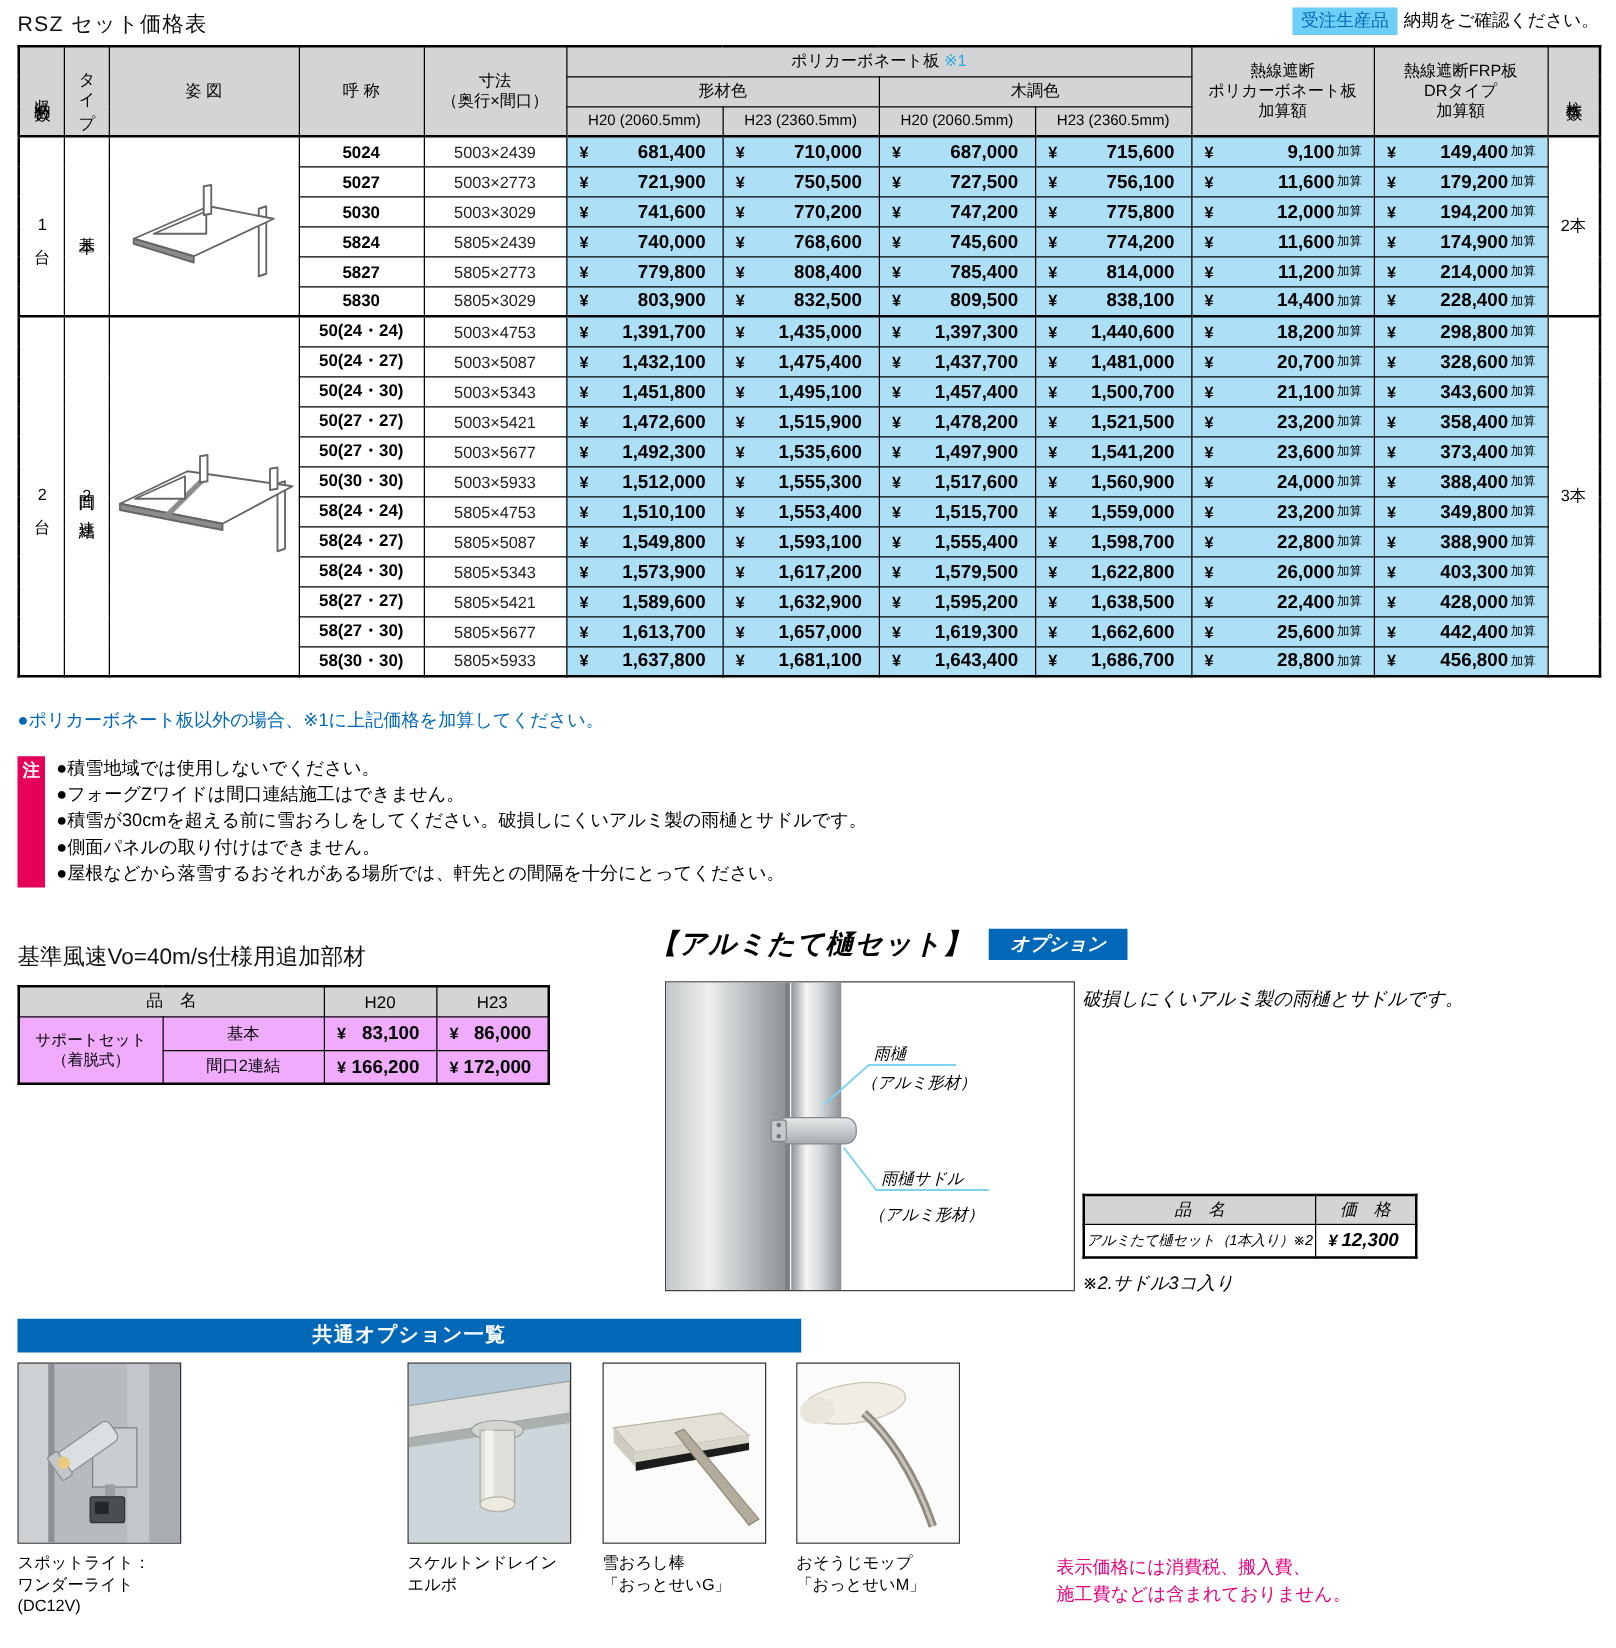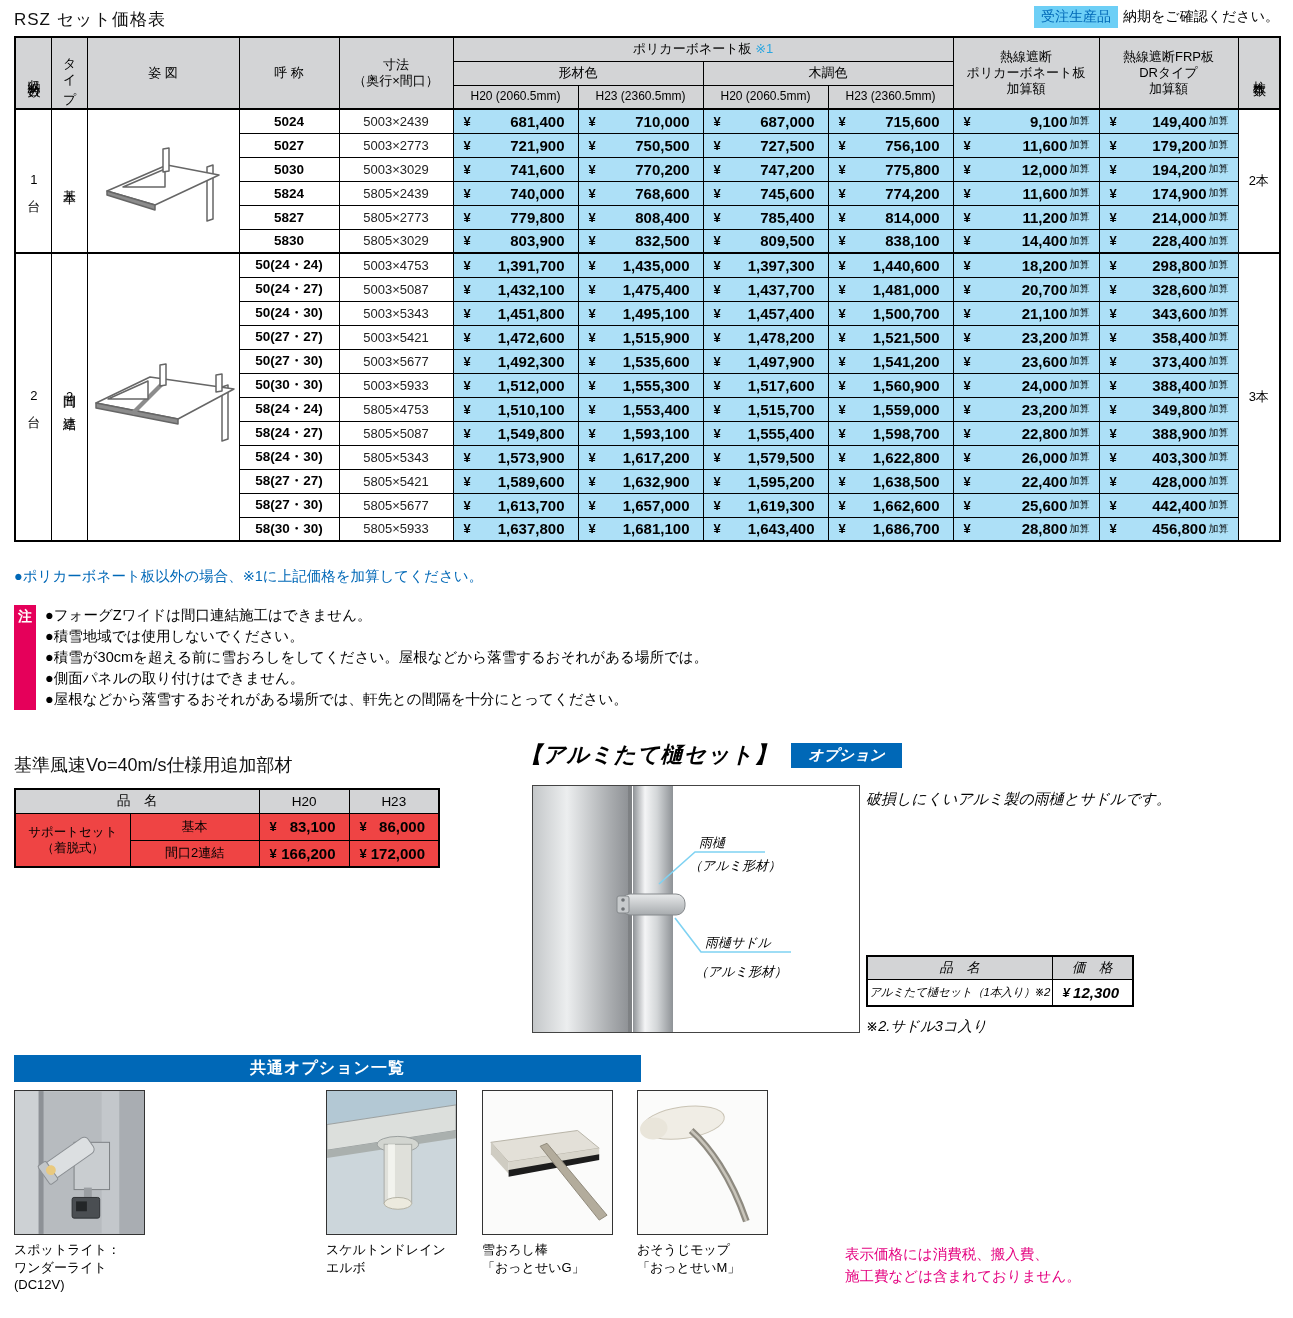--- a/index.html
+++ b/index.html
@@ -44,21 +44,21 @@
   .caution { position:absolute; left:14px; top:605px; display:flex; gap:9px; }
   .caution-label { width:22px; background:#e5005a; color:#fff; font-weight:bold; font-size:14px; text-align:center; padding-top:3px; }
   .caution-list { list-style:none; font-size:14.5px; line-height:21px; }
 
   
   .wind-section { position:absolute; left:14px; top:753px; }
   .wind-title { font-size:18px; color:#111; margin-bottom:11px; }
   .wind-table { width:426px; border:2px solid #000; }
   .wind-table th, .wind-table td { border:1px solid #000; text-align:center; vertical-align:middle; }
   .wind-table th { background:#d3d4d6; font-weight:normal; font-size:13.5px; height:24px; }
-  .wind-table td { height:27px; font-size:13px; background:#ef4444; }
+  .wind-table td { height:27px; font-size:13px; background:#f0abfc; }
   .wind-table td.group-cell { font-size:12.5px; line-height:1.3; }
   .wind-table td.money-cell { padding:0; }
 
   
   .gutter-section { position:absolute; left:520px; top:740px; width:760px; height:305px;font-style:italic; }
   .gutter-header { display:flex; align-items:center; gap:14px; }
   .gutter-title { font-size:22px; font-weight:bold; letter-spacing:1px; }
   .option-badge { background:#0068b7; color:#fff; font-size:15px; font-weight:bold; padding:3px 17px; }
   .gutter-figure { position:absolute; left:12px; top:45px; width:328px; height:248px; border:1px solid #444; background:#fff; }
   .gutter-desc { position:absolute; left:346px; top:50px; font-size:15px; }
@@ -925,23 +925,23 @@
           </td>
         </tr>
       </tbody>
   </table>
 
   <div class="poly-note">●ポリカーボネート板以外の場合、※1に上記価格を加算してください。</div>
 
   <div class="caution">
     <div class="caution-label">注</div>
     <ul class="caution-list">
+        <li>●積雪地域では使用しないでください。</li>
         <li>●フォーグZワイドは間口連結施工はできません。</li>
-        <li>●積雪地域では使用しないでください。</li>
-        <li>●積雪が30cmを超える前に雪おろしをしてください。屋根などから落雪するおそれがある場所では。</li>
+        <li>●積雪が30cmを超える前に雪おろしをしてください。破損しにくいアルミ製の雨樋とサドルです。</li>
         <li>●側面パネルの取り付けはできません。</li>
         <li>●屋根などから落雪するおそれがある場所では、軒先との間隔を十分にとってください。</li>
       </ul>
   </div>
 
   <div class="wind-section">
     <div class="wind-title">基準風速Vo=40m/s仕様用追加部材</div>
     <table class="wind-table">
       <colgroup>
           <col style="width:116px">

